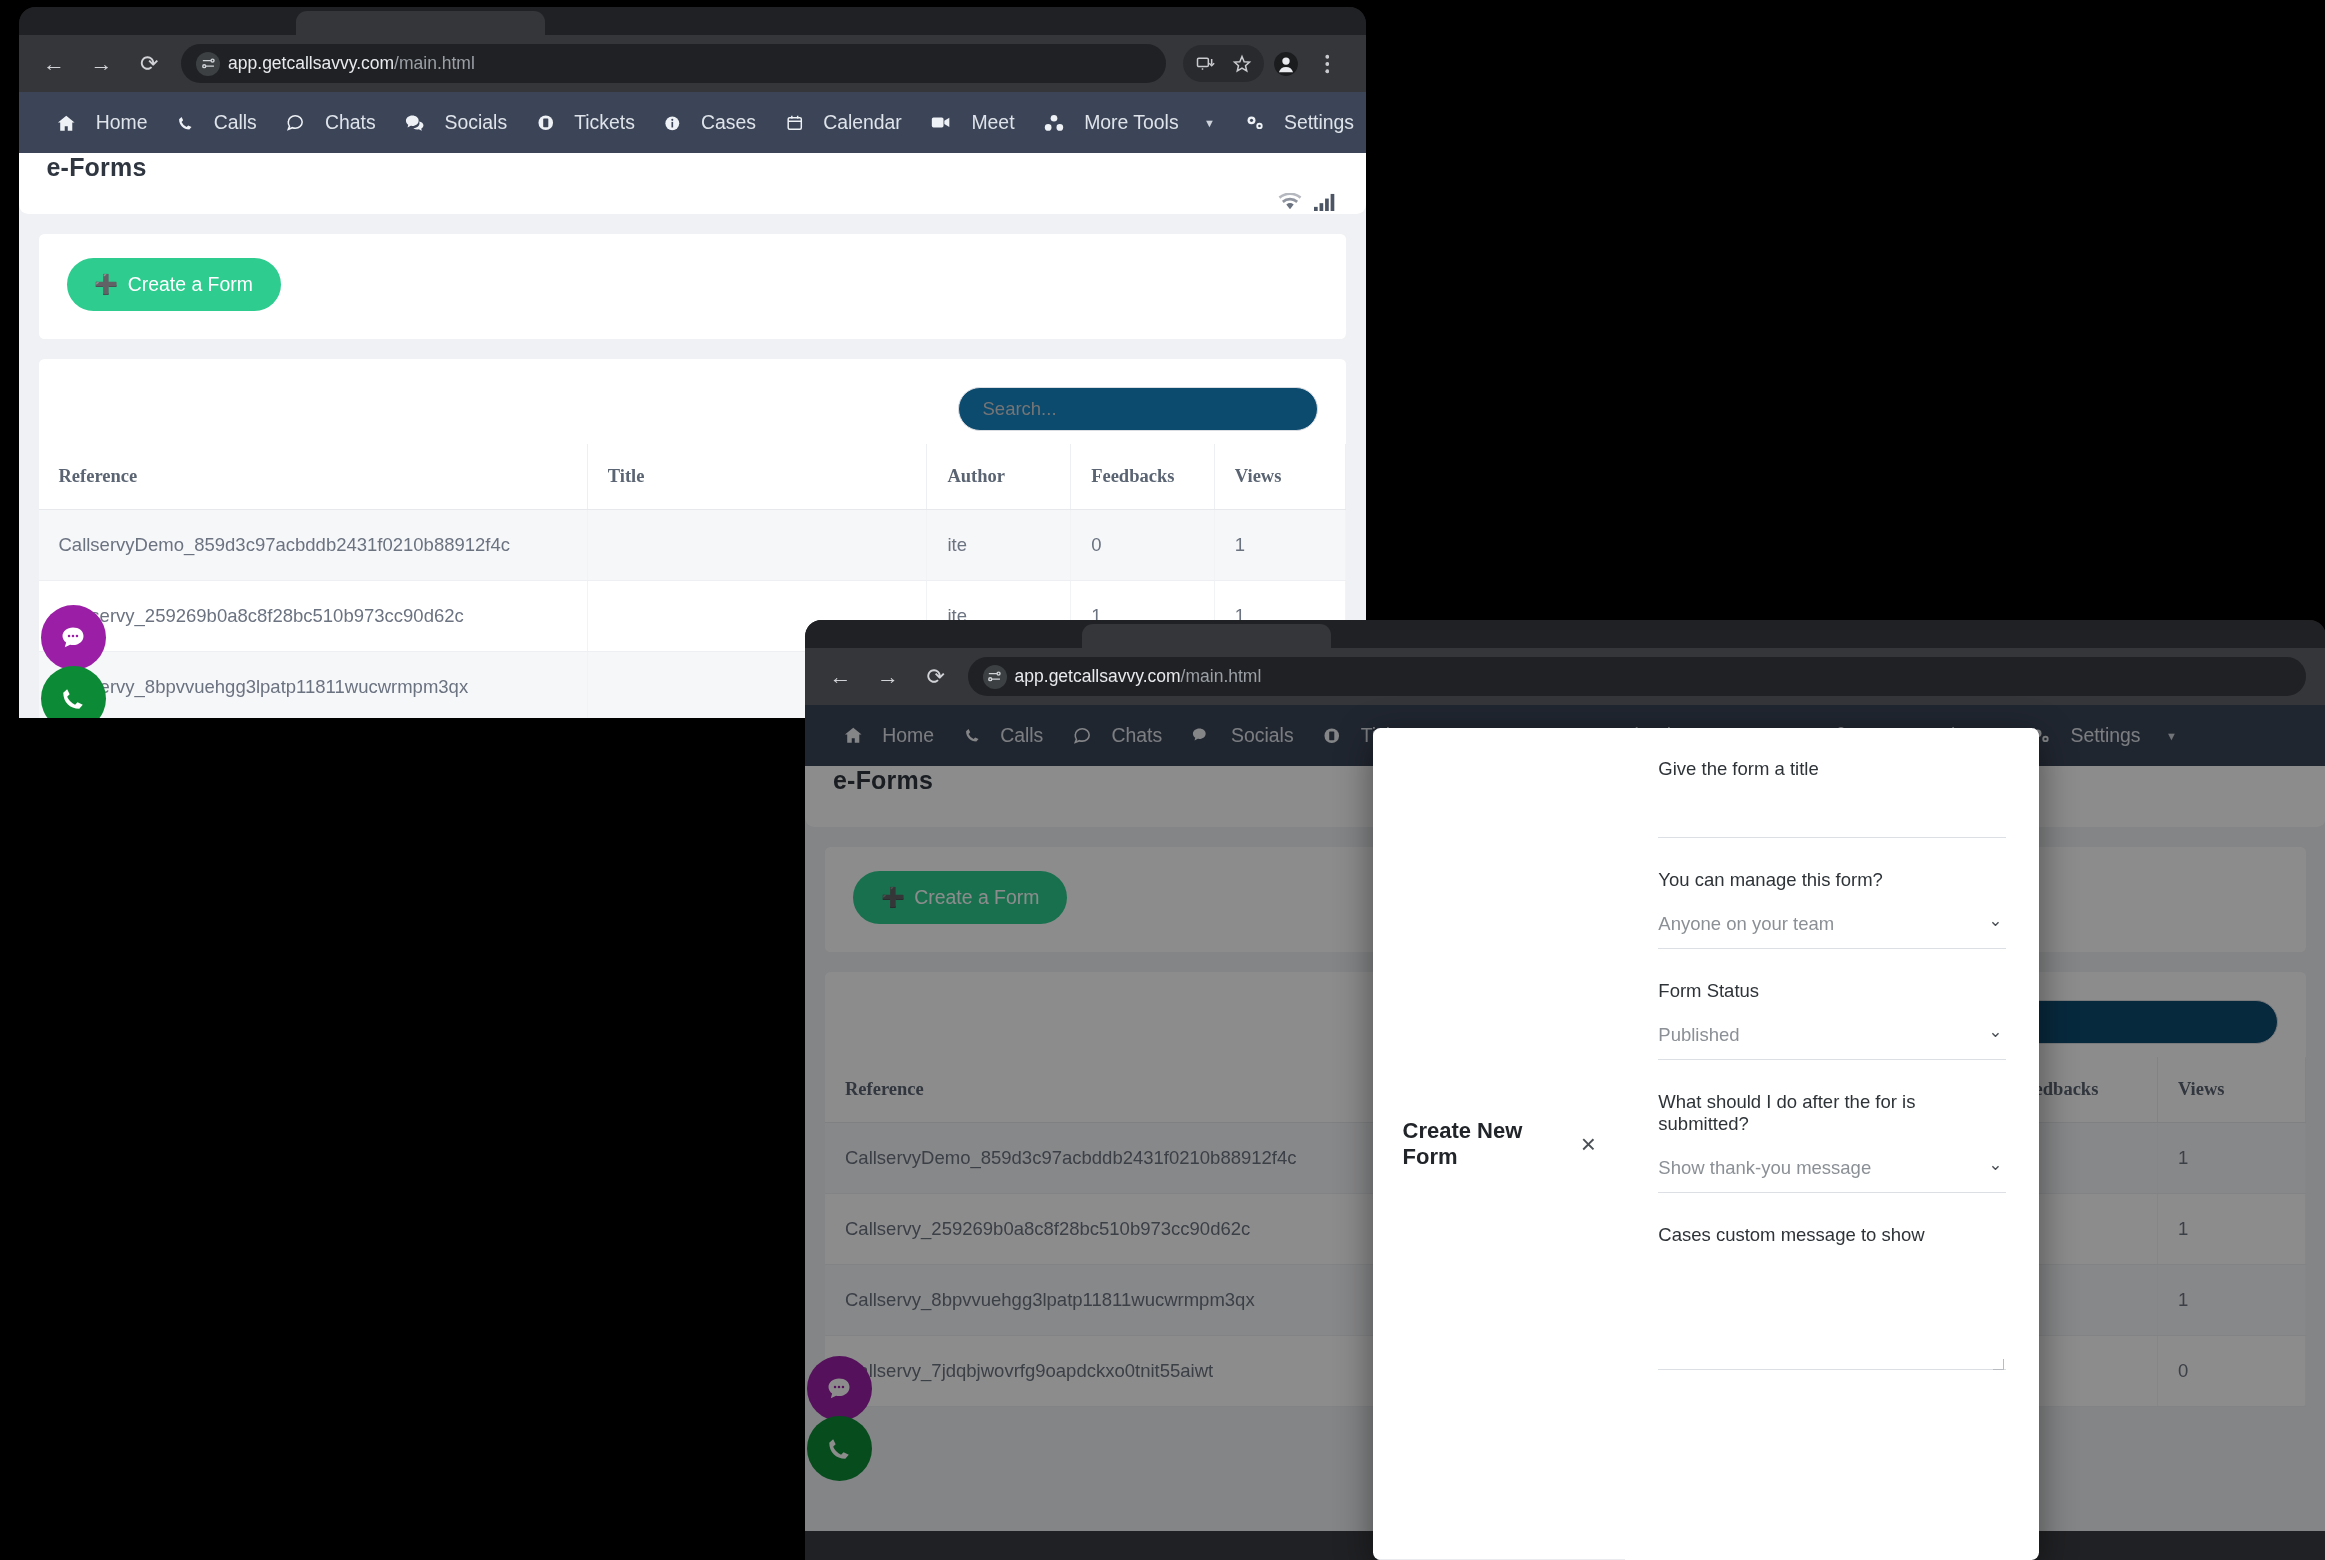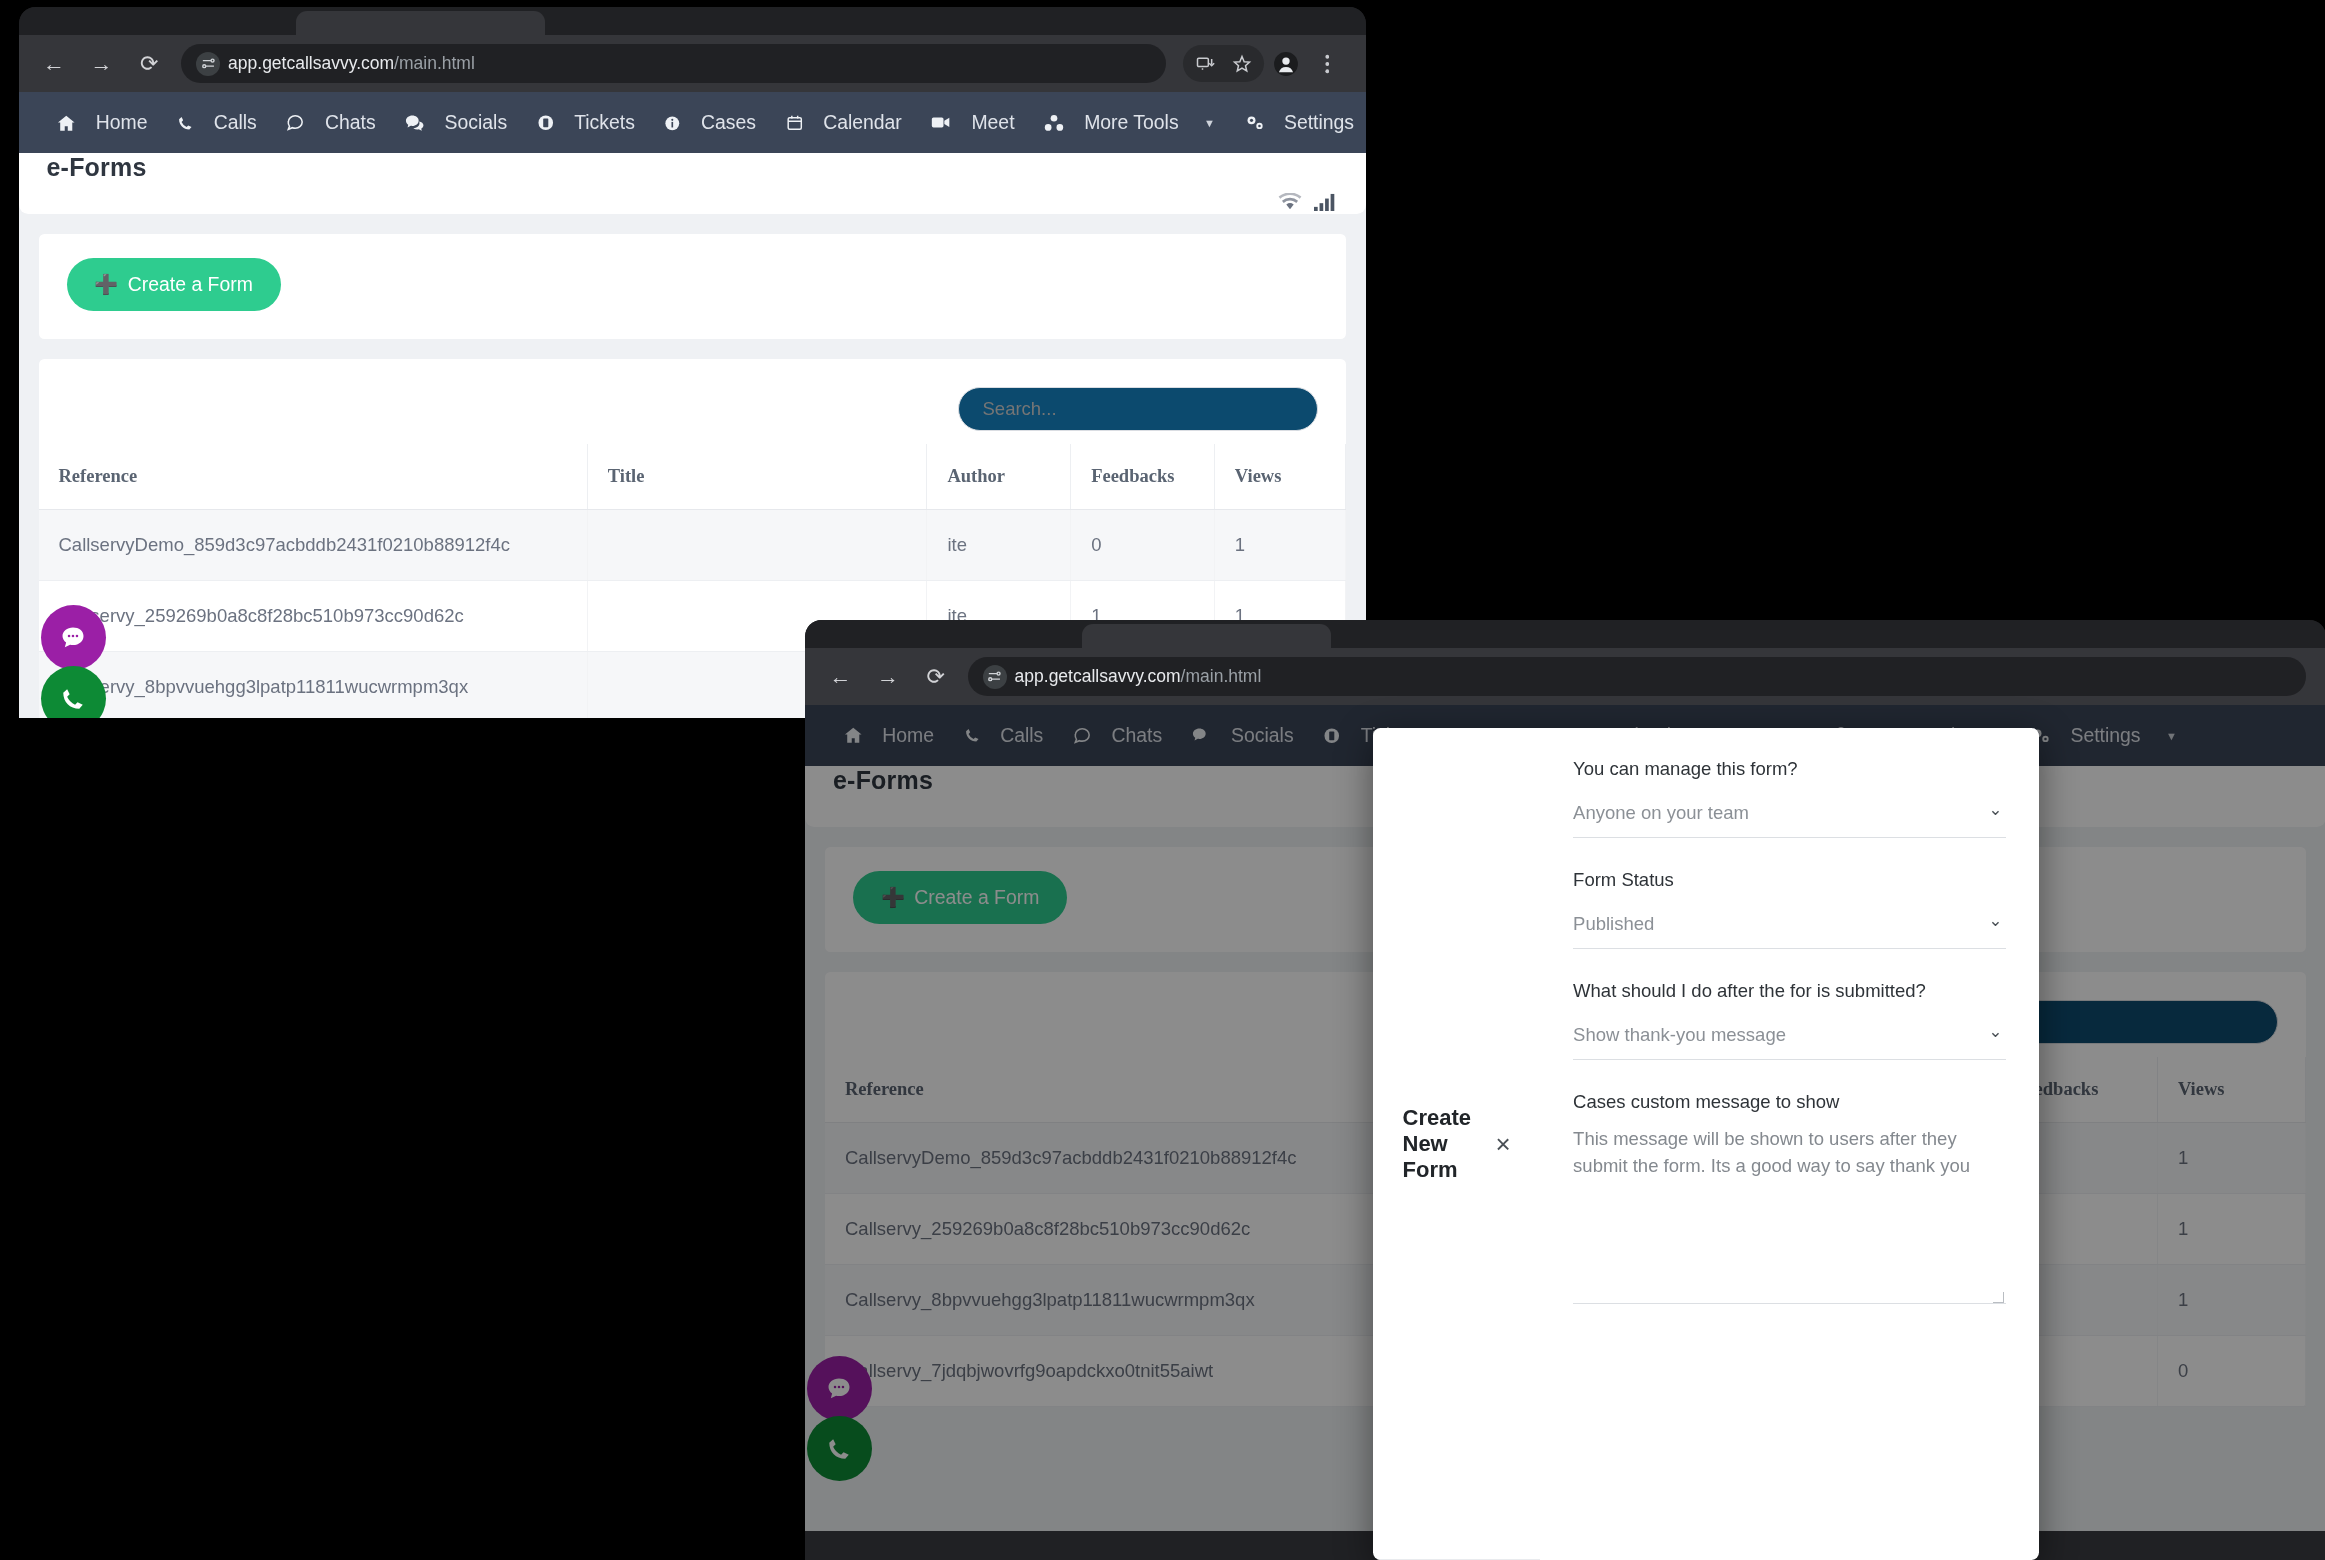--- a/index.html
+++ b/index.html
@@ -633,20 +633,24 @@
   </div>
 
   <div class="modal">
     <div class="modal-head">
       <h2>Create New Form</h2>
       <div class="spacer"></div>
       <button class="modal-close">×</button>
     </div>
     <div class="modal-body">
 
+      <div class="field">
+        <label>Give the form a title</label>
+        <input class="uline" value="" style="">
+      </div>
 
       <div class="field">
         <label>You can manage this form?</label>
         <div class="selwrap">
           <input class="uline" readonly="" value="Anyone on your team" style="">
           <span class="chev">⌄</span>
         </div>
       </div>
 
       <div class="field">
@@ -660,21 +664,20 @@
       <div class="field">
         <label>What should I do after the for is submitted?</label>
         <div class="selwrap">
           <input class="uline" readonly="" value="Show thank-you message" style="">
           <span class="chev">⌄</span>
         </div>
       </div>
 
       <div class="field" style="position:relative;">
         <label>Cases custom message to show</label>
-        <div class="hint">This message will be shown to users after they submit the form. Its a good way to say thank you</div>
         <textarea class="ta" style=""></textarea>
         <span class="ta-grip"></span>
       </div>
 
     </div>
   </div>
 
 </div>
 
 

